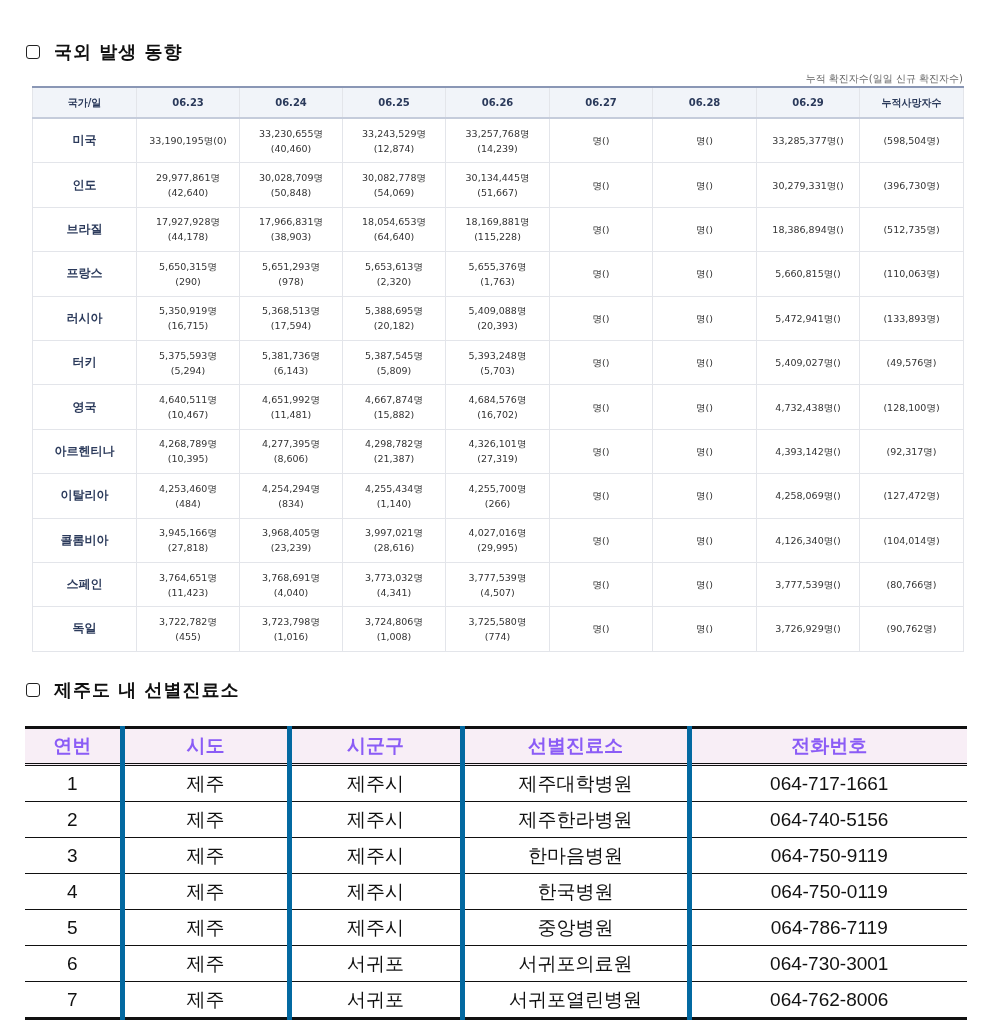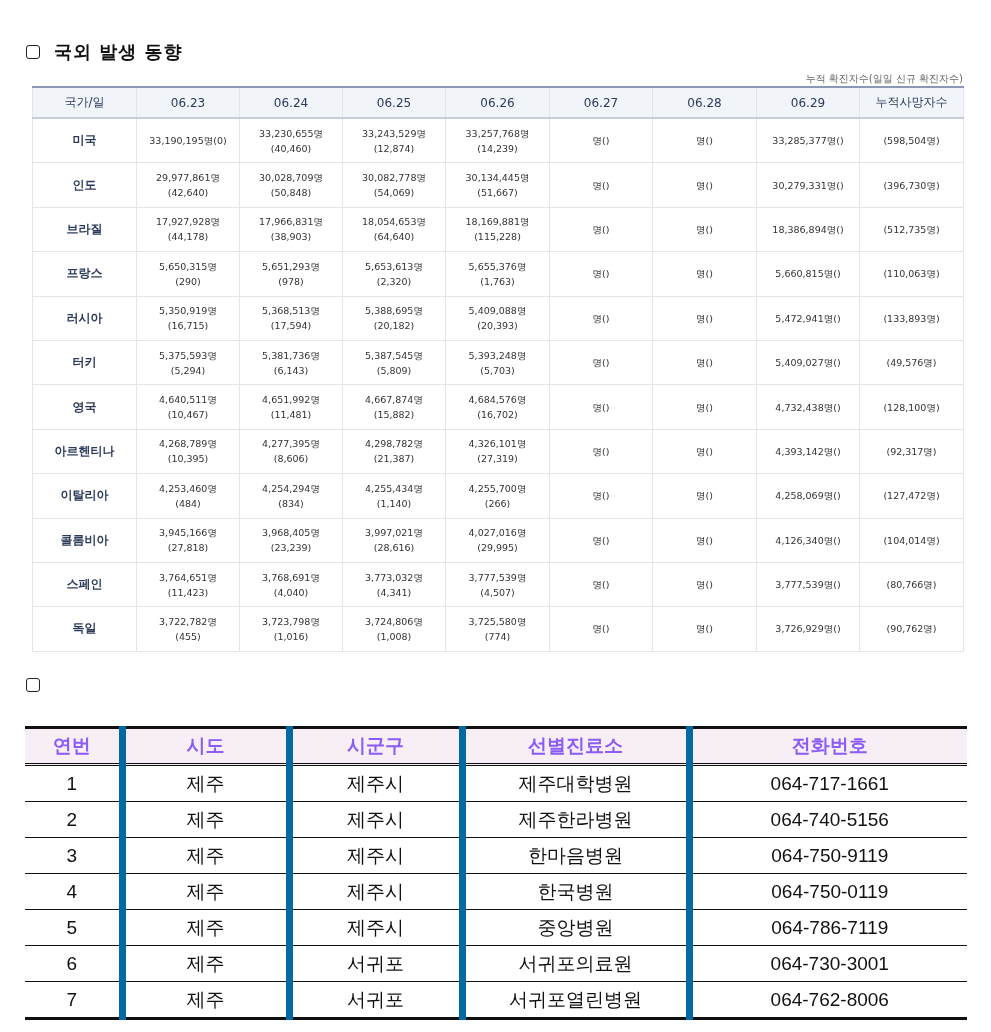--- a/index.html
+++ b/index.html
@@ -11,30 +11,30 @@
   .section-title .box { width:14px; height:14px; border:1.6px solid #222; border-radius:3px;
                         margin-right:14px; box-sizing:border-box; }
   #title1 { top:40px; }
   #title2 { top:678px; }
 
   .note { position:absolute; top:72px; right:28px; font-size:10px; color:#666; }
 
   
   table.t1 { position:absolute; left:32px; top:86px; border-collapse:collapse; table-layout:fixed; }
   table.t1 th, table.t1 td { border:1px solid #e3e5ea; text-align:center; padding:0; }
-  table.t1 thead th { height:29px; background:#f1f4f9; color:#2b3a5b; font-size:12px; font-weight:normal;
+  table.t1 thead th { height:29px; background:#f1f4f9; color:#2b3a5b; font-size:10px; font-weight:bold;
                       border-top:2px solid #8a97b5; border-bottom:2px solid #c5ccdb;margin-left:7px; }
   table.t1 tbody td { height:43.4px; font-size:9.5px; color:#333; line-height:15px; }
   table.t1 tbody td.country { color:#2b3a5b; font-weight:bold; font-size:12px; }
   table.t1 tbody td .sub { display:block; }
 
   
   table.t2 { position:absolute; left:25px; top:726px; border-collapse:collapse; table-layout:fixed;
              font-family:"Liberation Sans", "DejaVu Sans", sans-serif; }
-  table.t2 th, table.t2 td { text-align:center; padding:0; border-left:7px solid #0369a1; border-right:1px solid #111; }
+  table.t2 th, table.t2 td { text-align:center; padding:0; border-left:5px solid #0369a1; border-right:1px solid #111; }
   table.t2 th:first-child, table.t2 td:first-child { border-left:none; }
   table.t2 th:last-child, table.t2 td:last-child { border-right:none; }
   table.t2 thead th { height:34px; background:#f8eef6; font-size:19px; font-weight:bold; color:#8b5cf6;
                       border-top:3px solid #111; border-bottom:3px double #111; }
   table.t2 tbody td { height:35px; font-size:19px; color:#111; border-bottom:1px solid #111; }
   table.t2 tbody tr:last-child td { border-bottom:3px solid #111; }
 </style>
 </head>
 <body>
 
@@ -344,20 +344,21 @@
         <td>명()</td>
         <td>명()</td>
         <td>3,726,929명()</td>
         <td>(90,762명)</td>
       </tr>
     </tbody>
 </table>
 
 <div class="section-title" id="title2">
   <span class="box"></span>
+  <span>제주도 내 선별진료소</span>
 </div>
 
 <table class="t2">
   <colgroup>
     <col style="width:97px">
       <col style="width:167px">
       <col style="width:173px">
       <col style="width:227px">
       <col style="width:278px">
   </colgroup>

